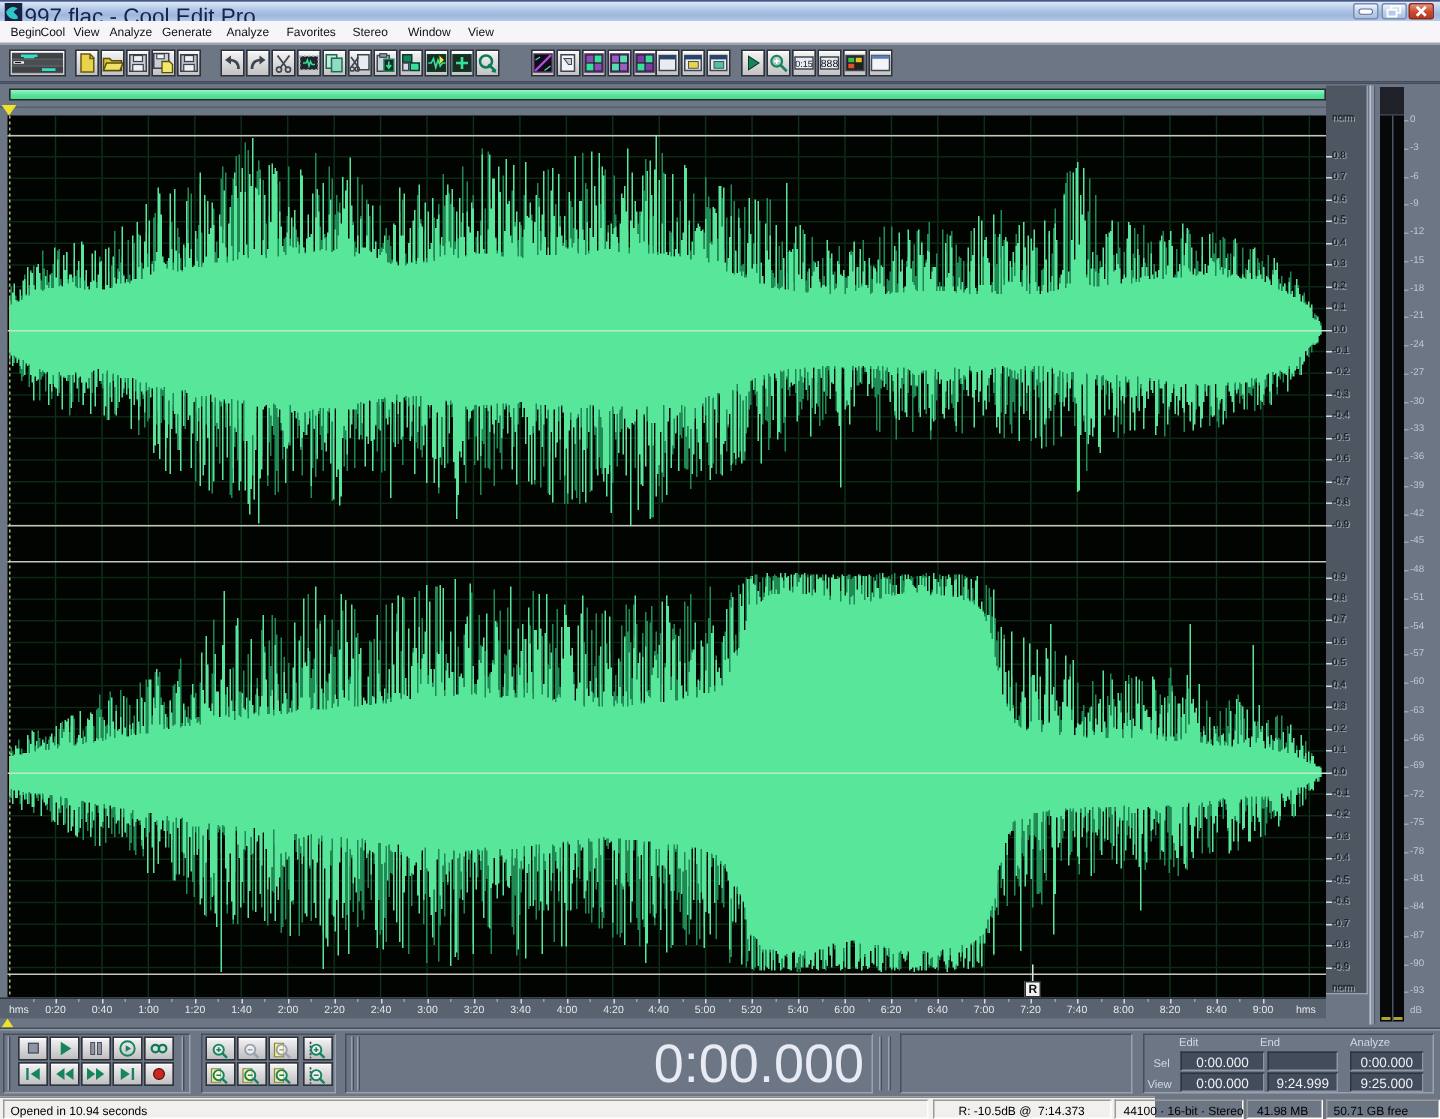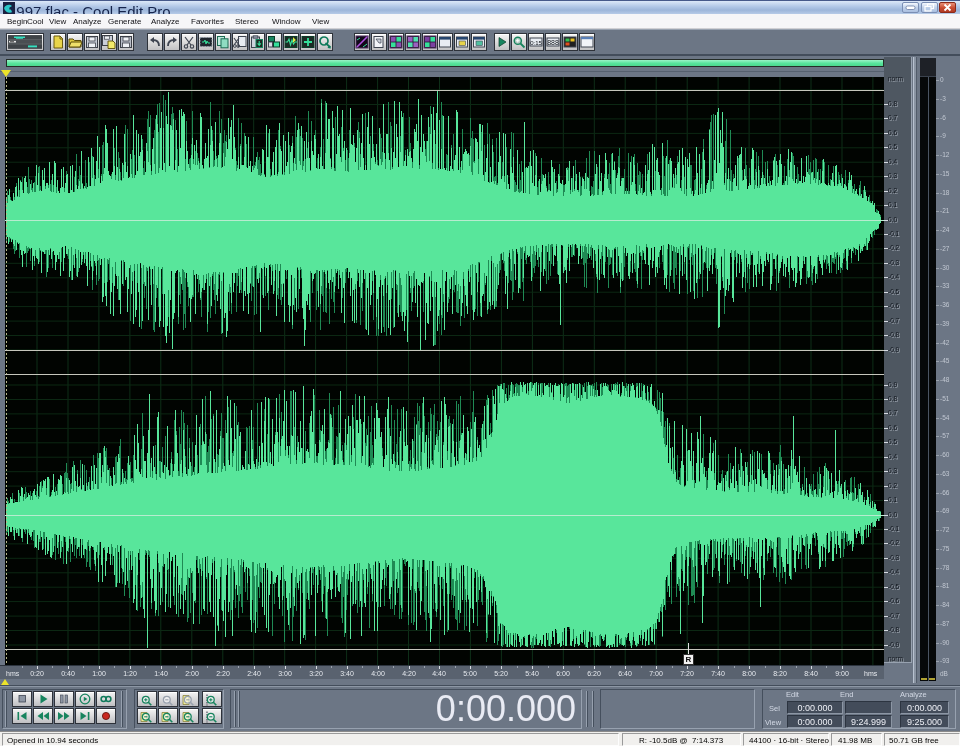--- a/index.html
+++ b/index.html
@@ -75,21 +75,21 @@
 .grip { position:absolute; top:3px; height:36px; width:2px; border-left:1px solid #97a1af; border-right:1px solid #454f5d; }
 
 #bigtime { position:absolute; left:244px; top:688px; width:338px; height:42px; }
 #bigtime .t { position:absolute; right:6px; top:1px; font-size:36px; line-height:40px; color:#e9ebf4; }
 
 .svpanel-lab { position:absolute; font-size:7.5px; color:#d2d8e4; }
 .fld { position:absolute; height:13px; background:#434c5a; border:1px solid;
   border-color:#2c3440 #8c96a4 #8c96a4 #2c3440; font-size:9px; color:#eef0f6; text-align:center; line-height:12px; }
 
 
-#status { top:731px; left:0; width:960px; height:15px; background:#f1f0ee; border-top:1px solid #8a8a8a; }
+#status { top:731px; left:0; width:770px; height:15px; background:#f1f0ee; border-top:1px solid #8a8a8a; }
 #status .sec { position:absolute; top:1px; height:13px; border:1px solid; border-color:#9a9a9a #fdfdfd #fdfdfd #9a9a9a;
   font-size:8px; color:#000; padding-left:4px; line-height:13px; white-space:nowrap; }
 
 .cream { position:absolute; left:0; width:879px; height:1px; background:#c6c6bc; }
 #rmark { position:absolute; left:678px; top:577px; width:11px; height:11px; background:#f2f2f2;
   border:1px solid #303030; font-size:8px; font-weight:bold; color:#101010; text-align:center; line-height:10px; }
 #rline { position:absolute; left:683px; top:566px; width:1px; height:12px; background:#e2e2e2; }
 </style></head><body>
 <div id="root">
 

